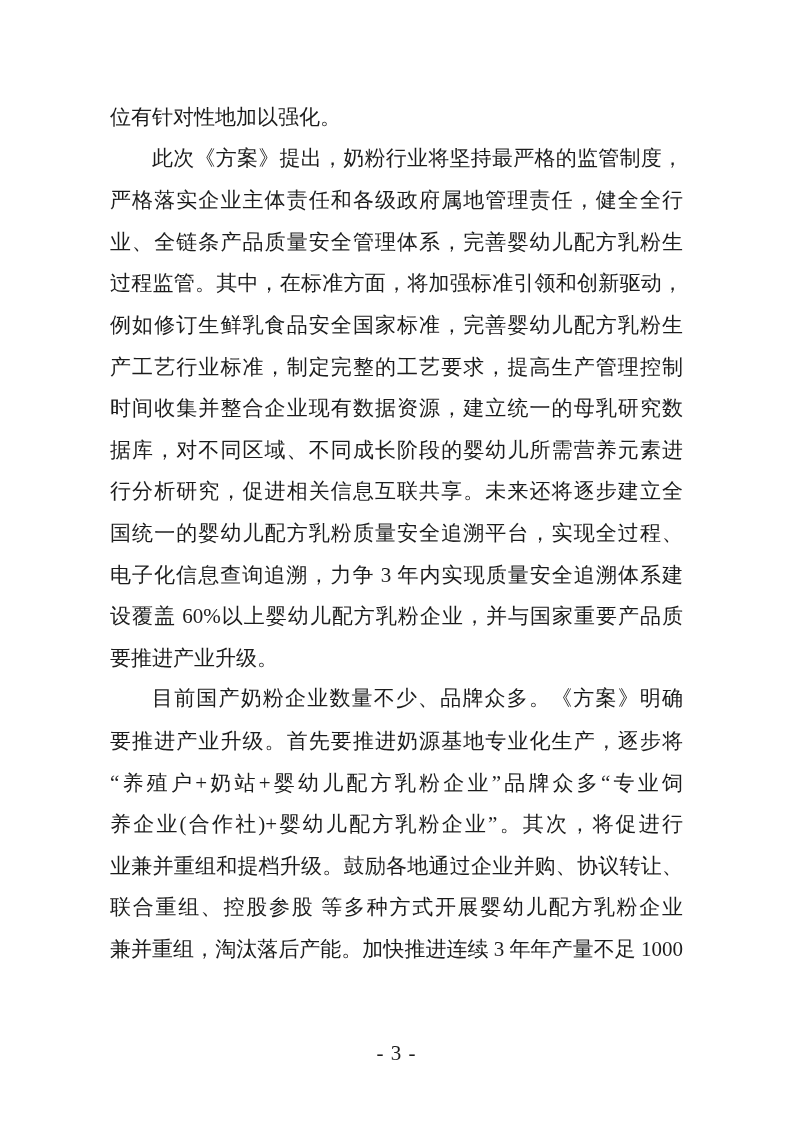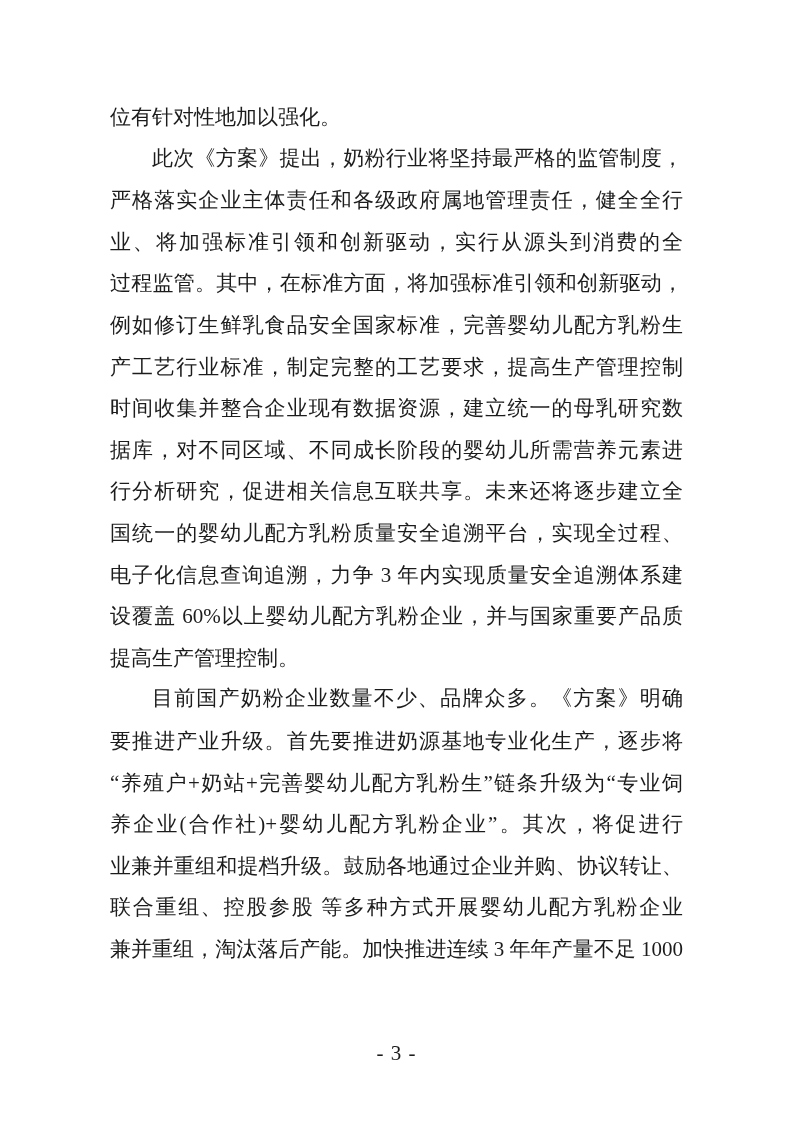--- a/index.html
+++ b/index.html
@@ -52,33 +52,33 @@
   }
 </style>
 </head>
 <body>
 
 <div class="page">
   <div class="body-text">
     <div class="line para-end">位有针对性地加以强化。</div>
     <div class="line indent">此次《方案》提出，奶粉行业将坚持最严格的监管制度，</div>
     <div class="line">严格落实企业主体责任和各级政府属地管理责任，健全全行</div>
-    <div class="line">业、将加强标准引领和创新驱动，实行从源头到消费的全</div>
+    <div class="line">业、全链条产品质量安全管理体系，完善婴幼儿配方乳粉生</div>
     <div class="line">过程监管。其中，在标准方面，将加强标准引领和创新驱动，</div>
     <div class="line">例如修订生鲜乳食品安全国家标准，完善婴幼儿配方乳粉生</div>
     <div class="line">产工艺行业标准，制定完整的工艺要求，提高生产管理控制</div>
     <div class="line">时间收集并整合企业现有数据资源，建立统一的母乳研究数</div>
     <div class="line">据库，对不同区域、不同成长阶段的婴幼儿所需营养元素进</div>
     <div class="line">行分析研究，促进相关信息互联共享。未来还将逐步建立全</div>
     <div class="line">国统一的婴幼儿配方乳粉质量安全追溯平台，实现全过程、</div>
     <div class="line">电子化信息查询追溯，力争 3 年内实现质量安全追溯体系建</div>
     <div class="line">设覆盖 60%以上婴幼儿配方乳粉企业，并与国家重要产品质</div>
-    <div class="line para-end">提高生产管理控制。</div>
+    <div class="line para-end">要推进产业升级。</div>
     <div class="line indent">目前国产奶粉企业数量不少、品牌众多。《方案》明确</div>
     <div class="line">要推进产业升级。首先要推进奶源基地专业化生产，逐步将</div>
-    <div class="line">“养殖户+奶站+完善婴幼儿配方乳粉生”链条升级为“专业饲</div>
+    <div class="line">“养殖户+奶站+婴幼儿配方乳粉企业”品牌众多“专业饲</div>
     <div class="line">养企业(合作社)+婴幼儿配方乳粉企业”。其次，将促进行</div>
     <div class="line">业兼并重组和提档升级。鼓励各地通过企业并购、协议转让、</div>
     <div class="line">联合重组、控股参股 等多种方式开展婴幼儿配方乳粉企业</div>
     <div class="line">兼并重组，淘汰落后产能。加快推进连续 3 年年产量不足 1000</div>
   </div>
   <div class="page-num">- 3 -</div>
 </div>
 
 </body></html>

